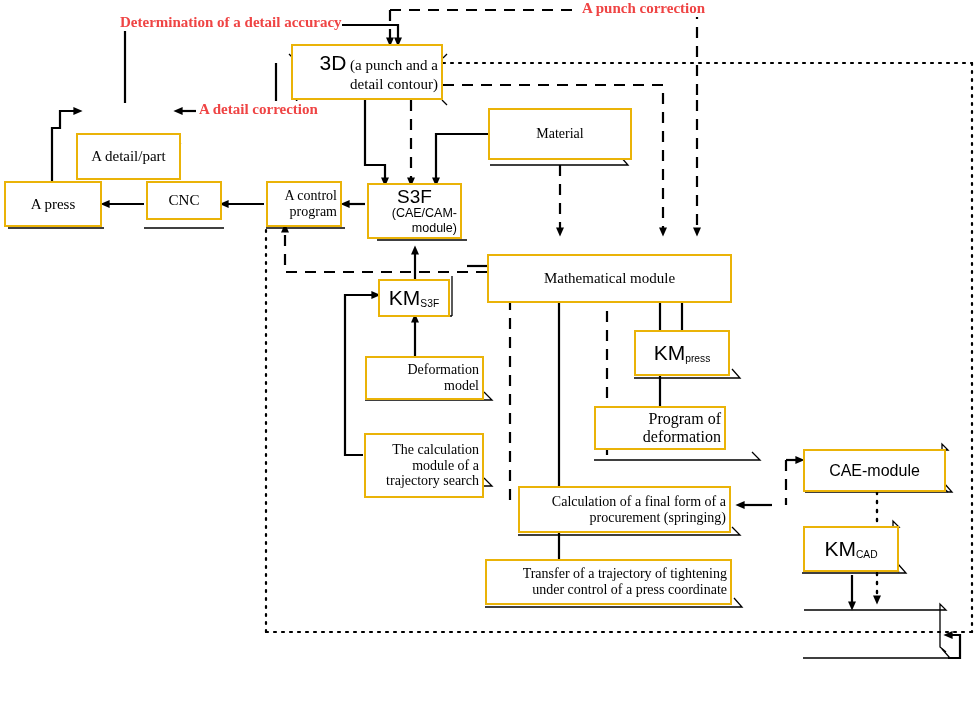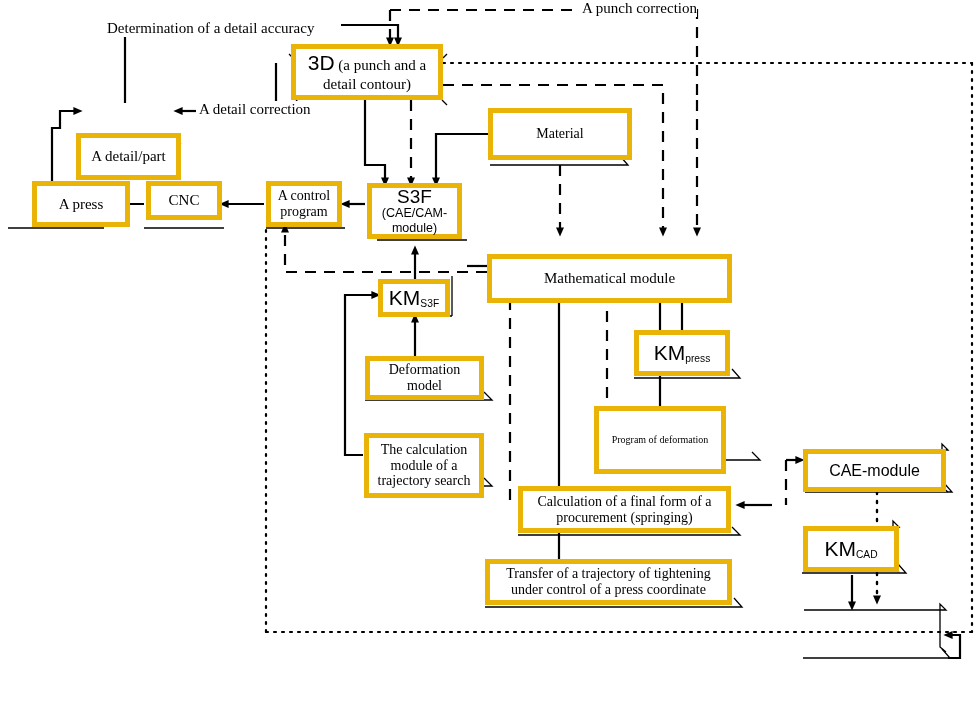--- a/index.html
+++ b/index.html
@@ -20,38 +20,39 @@
     left: 0;
     top: 0;
     width: 975px;
     height: 702px;
     pointer-events: none;
   }
   .node {
     position: absolute;
     box-sizing: border-box;
     background: #ffffff;
-    border: 5px solid #eab308;
+    border: 2px solid #eab308;
     display: flex;
     align-items: center;
     justify-content: center;
-    text-align: center;
+    text-align: right;
     line-height: 1.12;
     color: #000000;
     z-index: 5;
   }
   .node .lbl { display: block; padding: 0 3px; }
   .serif { font-family: "Liberation Serif", "DejaVu Serif", serif; }
   .sans  { font-family: "Liberation Sans", "DejaVu Sans", sans-serif; }
   .free-label {
     position: absolute;
-    color: #000000;
+    color: #ef4444;
     white-space: nowrap;
     z-index: 6;
     background: #ffffff;
+    font-weight: bold;
   }
   sub.km {
     font-size: 0.64em;
     vertical-align: baseline;
     position: relative;
     top: 0.14em;
     letter-spacing: 0;
   }
 </style>
 </head>
@@ -164,41 +165,41 @@
       <path d="M485,607 L742,607 L734,598"></path>
       <path d="M805,492 L952,492 L944,483"></path>
       <path d="M802,573 L906,573 L898,564"></path>
       <path d="M803,658 L950,658 L942,649"></path>
       <path d="M806,450 L948,450 L942,444 L942,487 L948,492"></path>
       <path d="M803,527 L899,527 L893,521 L893,566 L899,572"></path>
       <path d="M804,610 L946,610 L940,604 L940,647 L946,652"></path>
     </g>
   </svg>
 
-  <div class="free-label serif" style="left:107px; top:14px; font-size:15px;margin-top:6px;">Determination of a detail accuracy</div>
+  <div class="free-label serif" style="left:120px; top:14px; font-size:15px;">Determination of a detail accuracy</div>
 
   <div class="free-label serif" style="left:199px; top:101px; font-size:15px;">A detail correction</div>
 
   <div class="free-label serif" style="left:582px; top:0px; font-size:15px;">A punch correction</div>
 
   <div class="node serif" style="left:76px; top:89px; width:105px; height:47px; font-size:15px;margin-top:44px;">
     <span class="lbl">A detail/part</span>
   </div>
 
   <div class="node" style="left:291px; top:44px; width:152px; height:56px;">
     <span class="lbl">
       <span class="sans" style="font-size:21px;">3D</span><span class="serif" style="font-size:15px;"> (a punch and a detail contour)</span>
     </span>
   </div>
 
   <div class="node serif" style="left:488px; top:108px; width:144px; height:52px; font-size:14px;">
     <span class="lbl">Material</span>
   </div>
 
-  <div class="node serif" style="left:4px; top:181px; width:98px; height:46px; font-size:15px;margin-left:28px;">
+  <div class="node serif" style="left:4px; top:181px; width:98px; height:46px; font-size:15px;">
     <span class="lbl">A press</span>
   </div>
 
   <div class="node serif" style="left:146px; top:181px; width:76px; height:39px; font-size:15px;">
     <span class="lbl">CNC</span>
   </div>
 
   <div class="node serif" style="left:266px; top:181px; width:76px; height:46px; font-size:14px;">
     <span class="lbl">A control program</span>
   </div>
@@ -225,21 +226,21 @@
   </div>
 
   <div class="node serif" style="left:365px; top:356px; width:119px; height:44px; font-size:14px;">
     <span class="lbl">Deformation model</span>
   </div>
 
   <div class="node serif" style="left:364px; top:421px; width:120px; height:65px; font-size:14px;margin-top:12px;">
     <span class="lbl">The calculation module of a trajectory search</span>
   </div>
 
-  <div class="node serif" style="left:594px; top:406px; width:132px; height:68px; font-size:10px;">
+  <div class="node serif" style="left:594px; top:406px; width:132px; height:44px; font-size:16px;">
     <span class="lbl">Program of deformation</span>
   </div>
 
   <div class="node serif" style="left:518px; top:486px; width:213px; height:47px; font-size:14px;">
     <span class="lbl">Calculation of a final form of a procurement (springing)</span>
   </div>
 
   <div class="node serif" style="left:485px; top:559px; width:247px; height:46px; font-size:14px;">
     <span class="lbl">Transfer of a trajectory of tightening under control of a press coordinate</span>
   </div>

